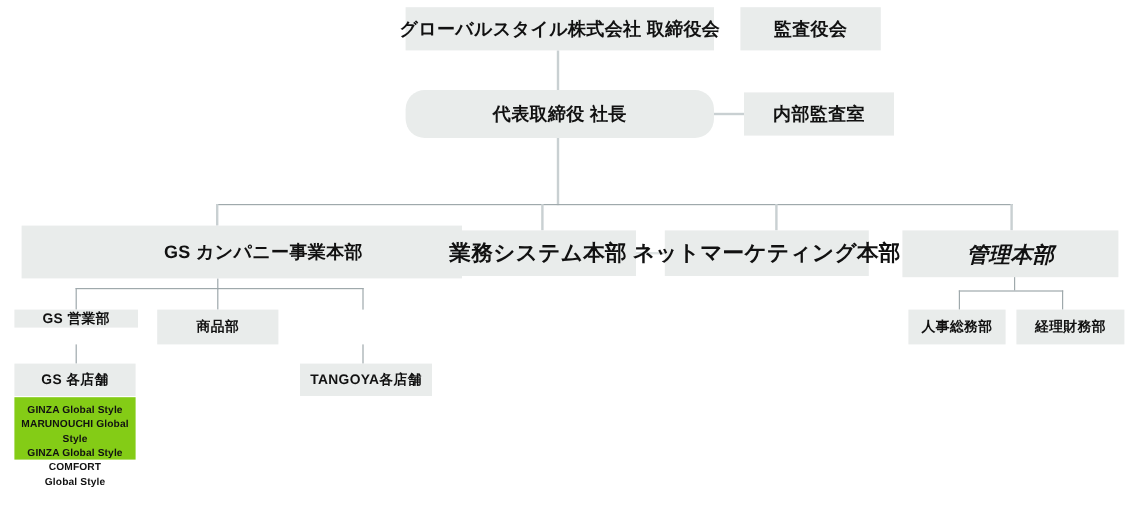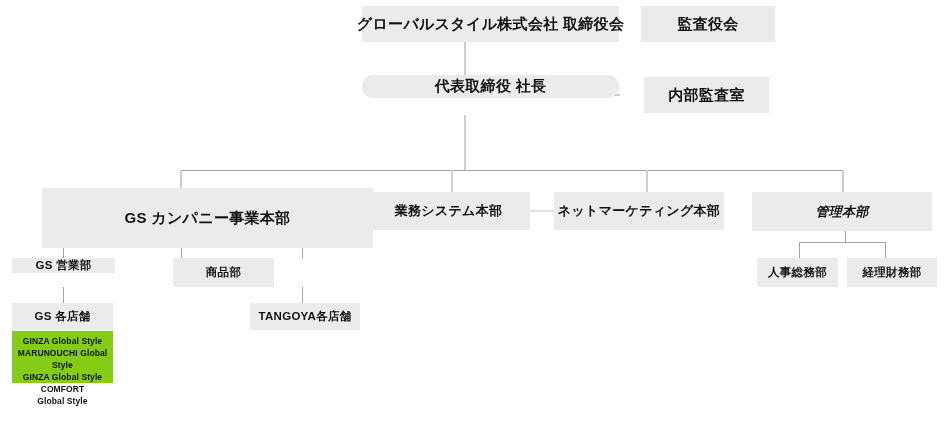--- a/index.html
+++ b/index.html
@@ -13,22 +13,22 @@
   }
   .box{
     position:absolute;
     background:#e9eceb;
     display:flex;align-items:center;justify-content:center;
     font-weight:700;
     text-align:center;
     letter-spacing:0.3px;
     white-space:nowrap;
   }
-  .fs-xl{font-size:15px;margin-left:24px;}
-  .fs-l{font-size:13px;}
+  .fs-xl{font-size:15px;}
+  .fs-l{font-size:18px;}
   .fs-m{font-size:11.5px;}
   .listbox{
     position:absolute;
     background:#84cc16;
     font-weight:700;
     font-size:8.5px;
     text-align:center;
     line-height:12px;
     padding-top:4px;
     box-sizing:border-box;
@@ -36,29 +36,29 @@
   }
   .listbox span{display:block;}
   .line-h{position:absolute;height:1px;background:#9fa9ac;}
   .line-v{position:absolute;width:1px;background:#9fa9ac;}
   .line-h.light{height:2px;background:#c9d0d2;}
   .line-v.light{width:2px;background:#c9d0d2;}
   .line-h.faint{height:2px;background:#dee3e3;}
 
   
   .b-board        {left:338px;top:6px;  width:257px;height:36px;}
-  .b-auditboard   {left:617px;top:6px;  width:134px;height:36px;}
-  .b-president    {left:338px;top:75px; width:257px;height:23px;border-radius:16px;}
+  .b-auditboard   {left:617px;top:6px;  width:117px;height:36px;}
+  .b-president    {left:338px;top:75px; width:257px;height:40px;border-radius:16px;}
   .b-internal     {left:620px;top:77px; width:125px;height:36px;}
-  .b-gscompany    {left:18px; top:188px;width:331px;height:60px;}
+  .b-gscompany    {left:18px; top:188px;width:331px;height:44px;padding-left:36px;}
   .b-bizsystem    {left:367px;top:192px;width:163px;height:38px;}
   .b-netmarketing {left:554px;top:192px;width:170px;height:38px;}
   .b-admin        {left:752px;top:192px;width:180px;height:39px;font-style:italic;}
   .b-gssales      {left:12px; top:258px;width:103px;height:15px;}
-  .b-products     {left:131px;top:258px;width:101px;height:29px;margin-left:42px;}
+  .b-products     {left:131px;top:258px;width:101px;height:29px;}
   .b-tangoyasales {left:250px;top:258px;width:105px;height:29px;}
   .b-hr           {left:757px;top:258px;width:81px; height:29px;}
   .b-finance      {left:847px;top:258px;width:90px; height:29px;}
   .b-gsstores     {left:12px; top:303px;width:101px;height:27px;}
   .b-tangoyastores{left:250px;top:303px;width:110px;height:27px;}
   .b-gsstorelist  {left:12px; top:331px;width:101px;height:52px;}
 
   
   .c1 {left:464px;top:42px; height:33px;}
   .c2 {left:595px;top:94px; width:25px;}

